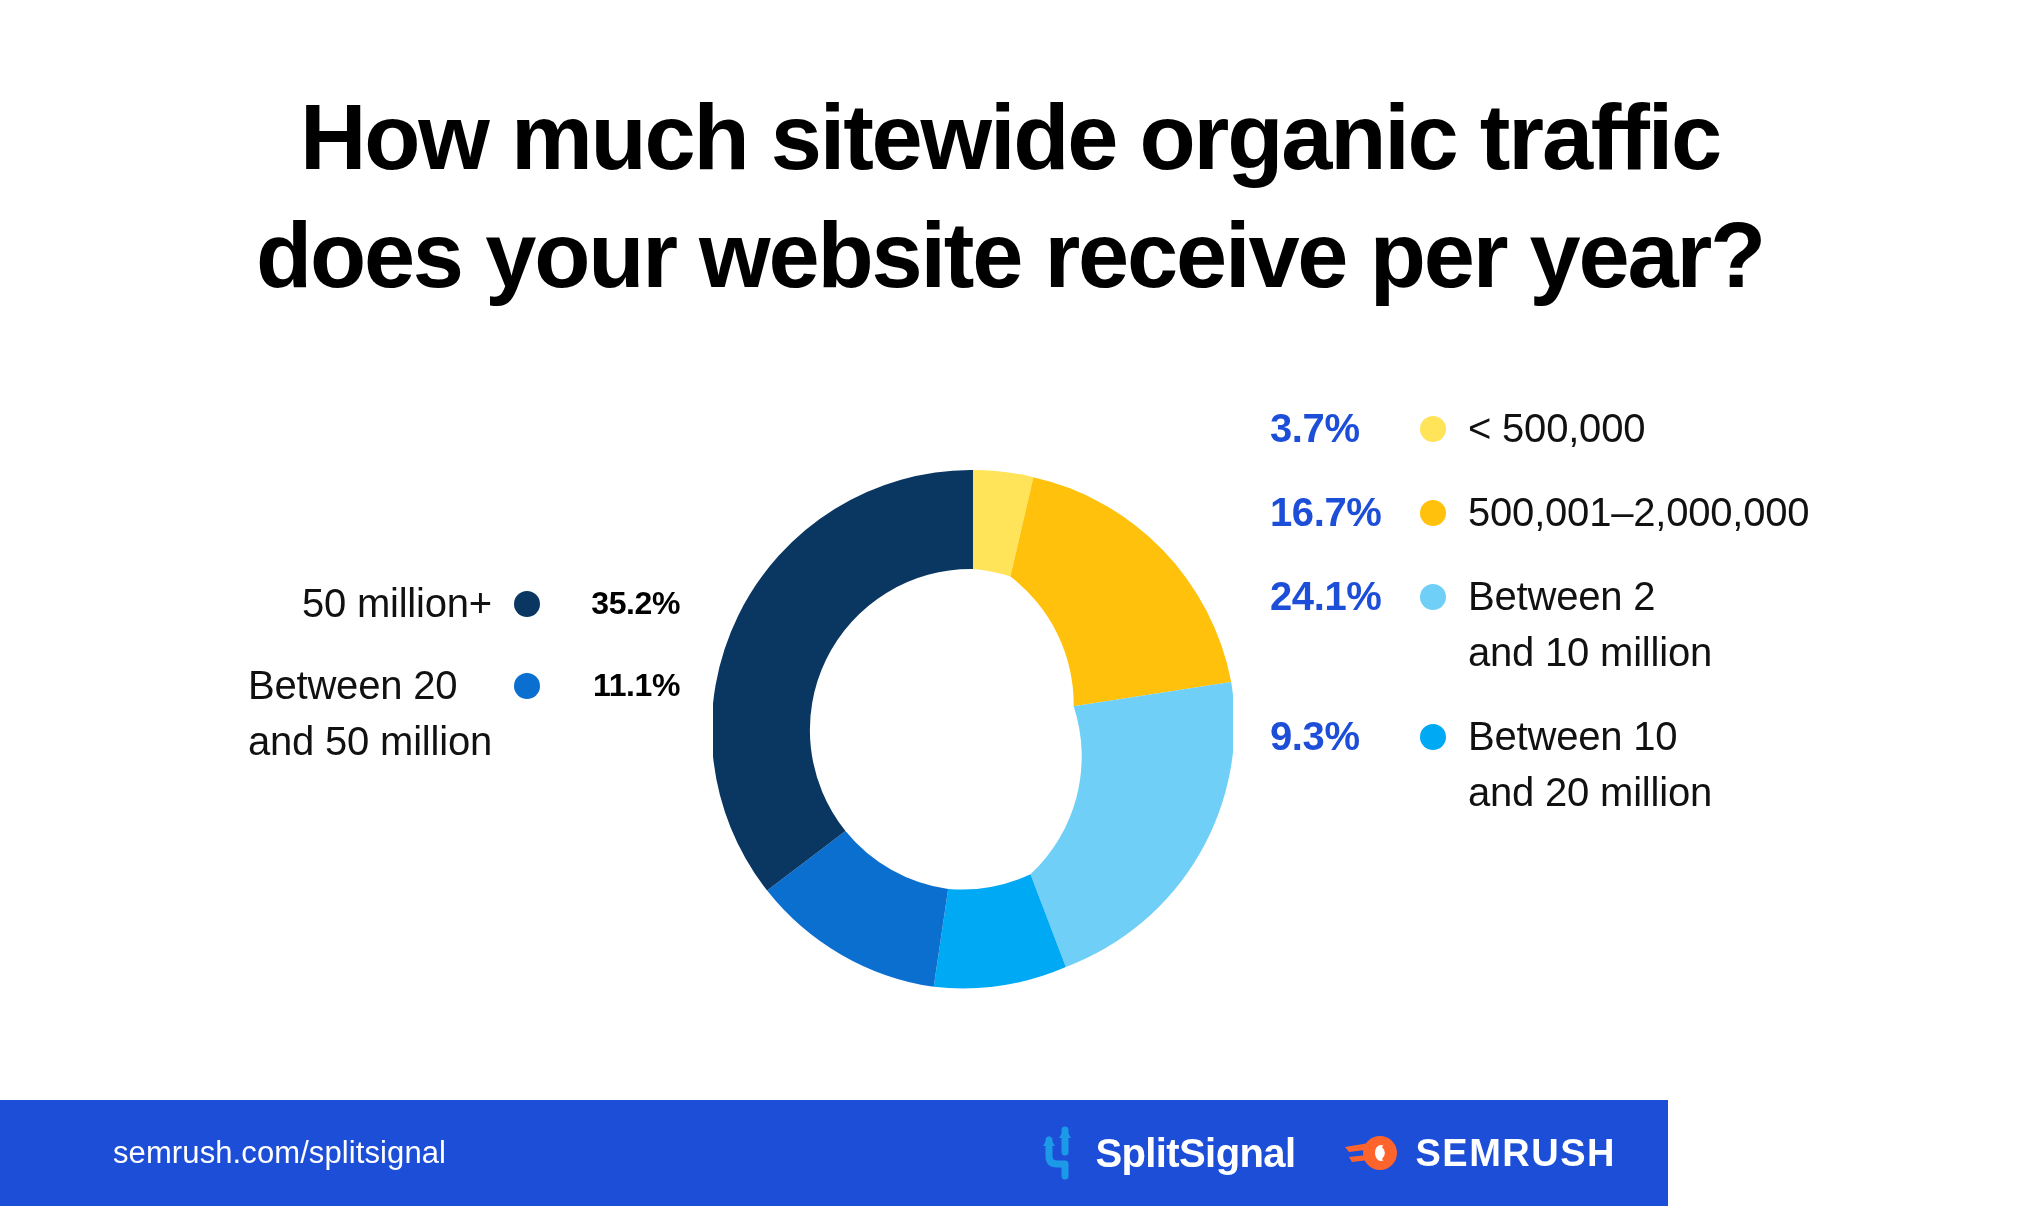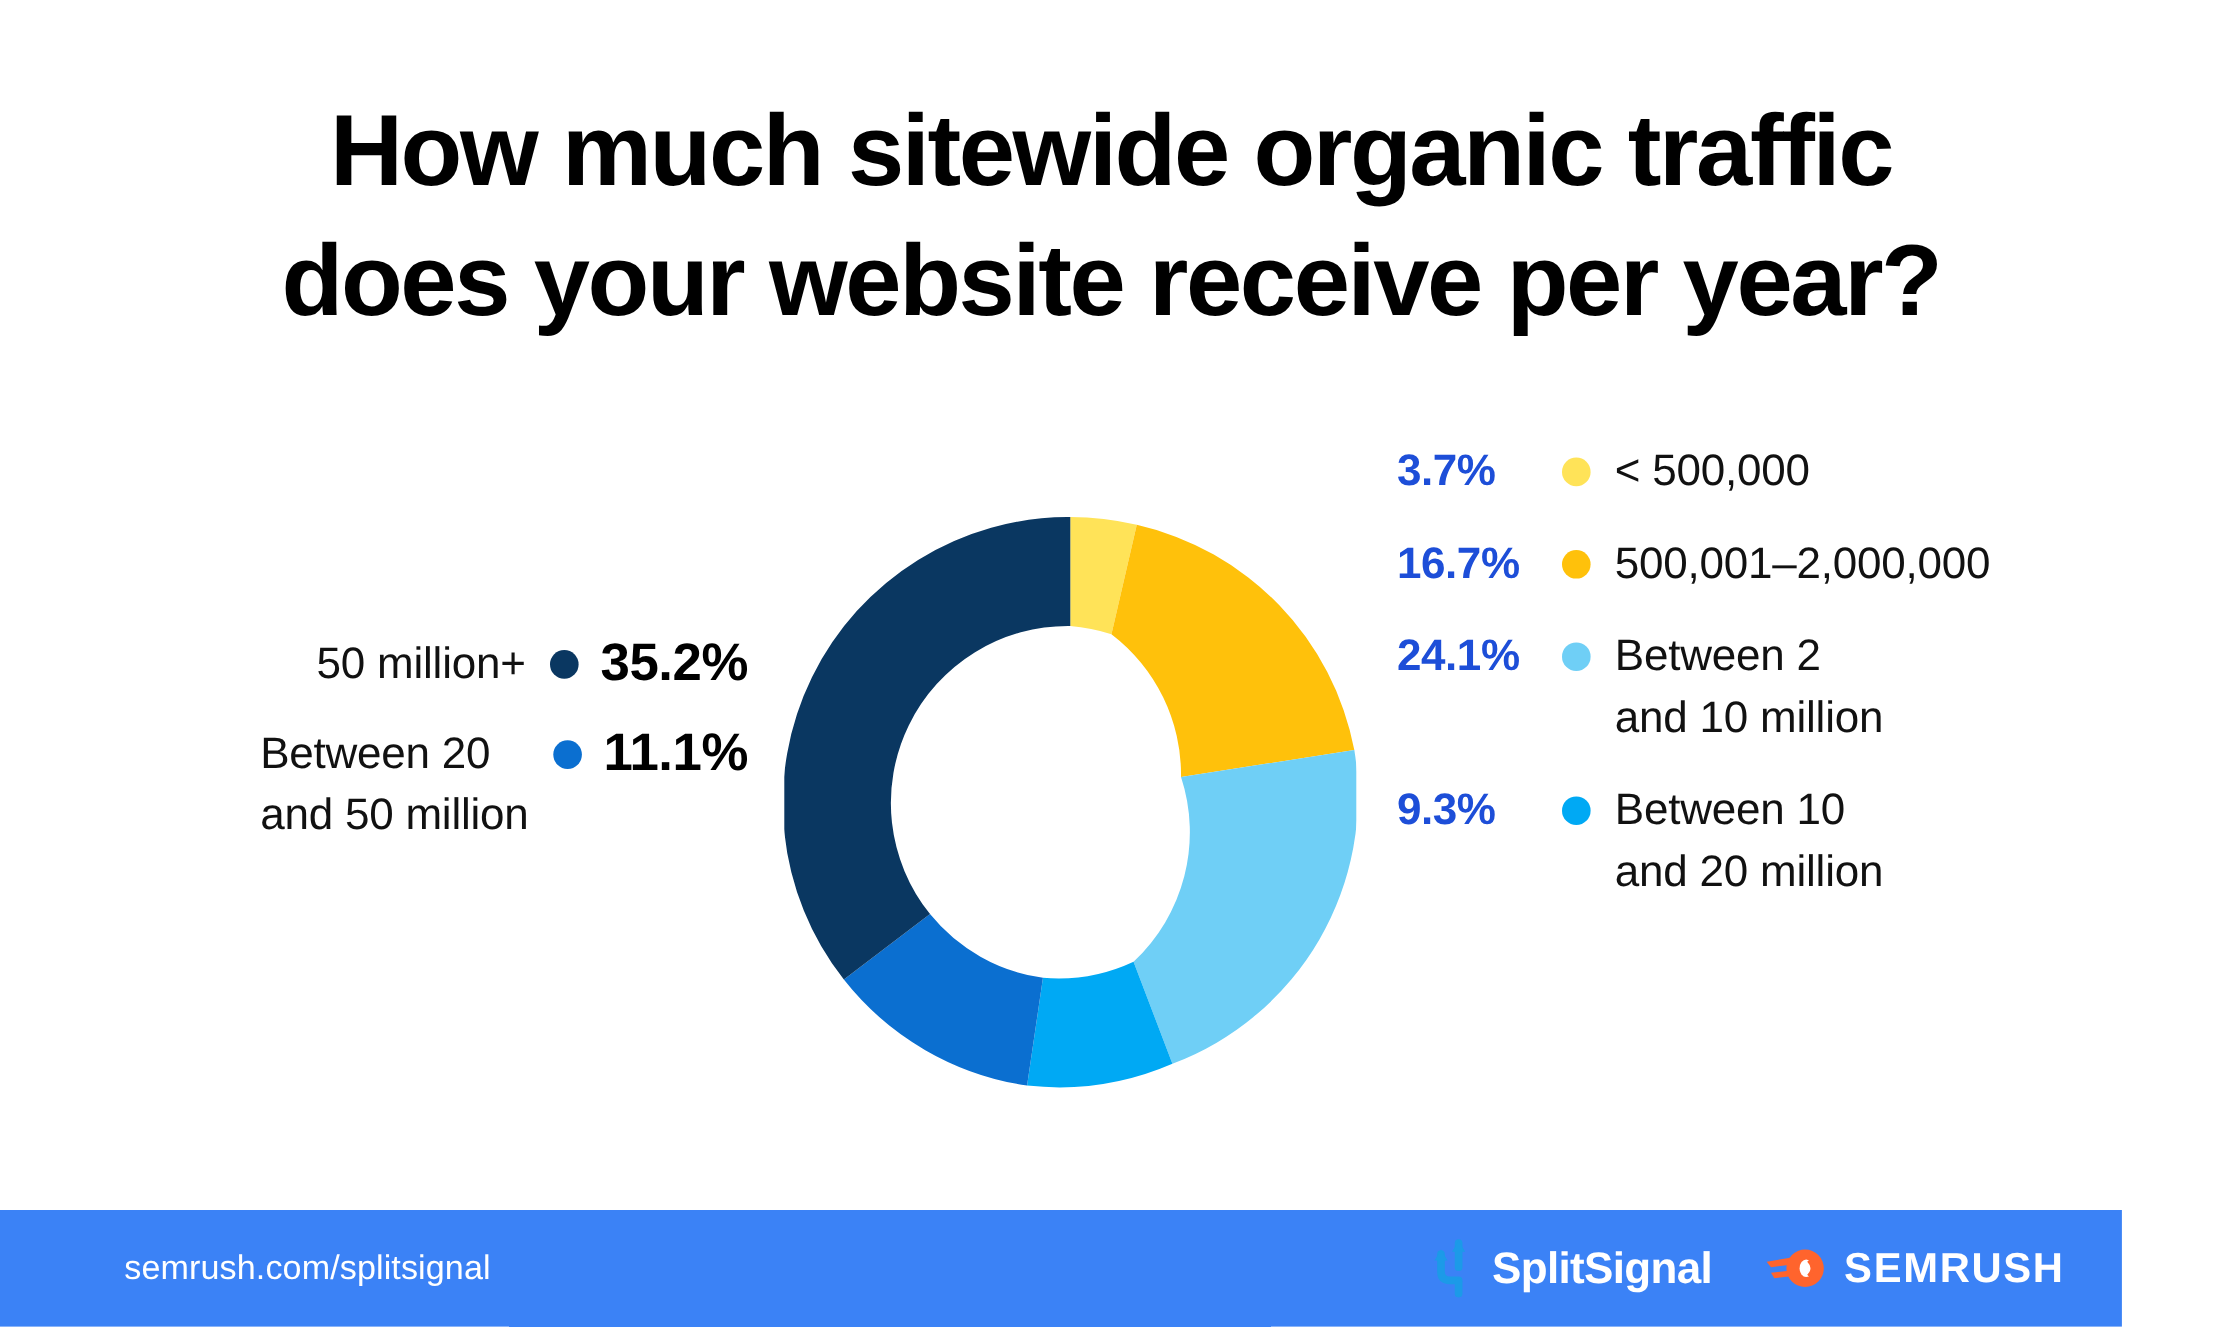--- a/index.html
+++ b/index.html
@@ -74,21 +74,21 @@
     font-weight: 400;
   }
   .legend-left .dot {
     width: 26px;
     height: 26px;
     border-radius: 50%;
     margin: 16px 20px 0 22px;
     flex: 0 0 auto;
   }
   .legend-left .pct {
-    font-size: 48px;
+    font-size: 32px;
     line-height: 56px;
     font-weight: 700;
     color: #000000;
     min-width: 120px;
     text-align: right;
     letter-spacing: -0.4px;
   }
 
   
   .legend-right {
@@ -124,23 +124,23 @@
     color: #111111;
     letter-spacing: -0.2px;
     font-weight: 400;
   }
 
   
   .footer {
     position: absolute;
     left: 0;
     bottom: 0;
-    width: 1929px;
+    width: 1668px;
     height: 106px;
-    background: #3b82f6;
+    background: #1d4ed8;
     display: flex;
     align-items: center;
   }
   .footer-url {
     position: absolute;
     left: 113px;
     font-size: 31px;
     color: #ffffff;
     letter-spacing: 0.1px;
   }

